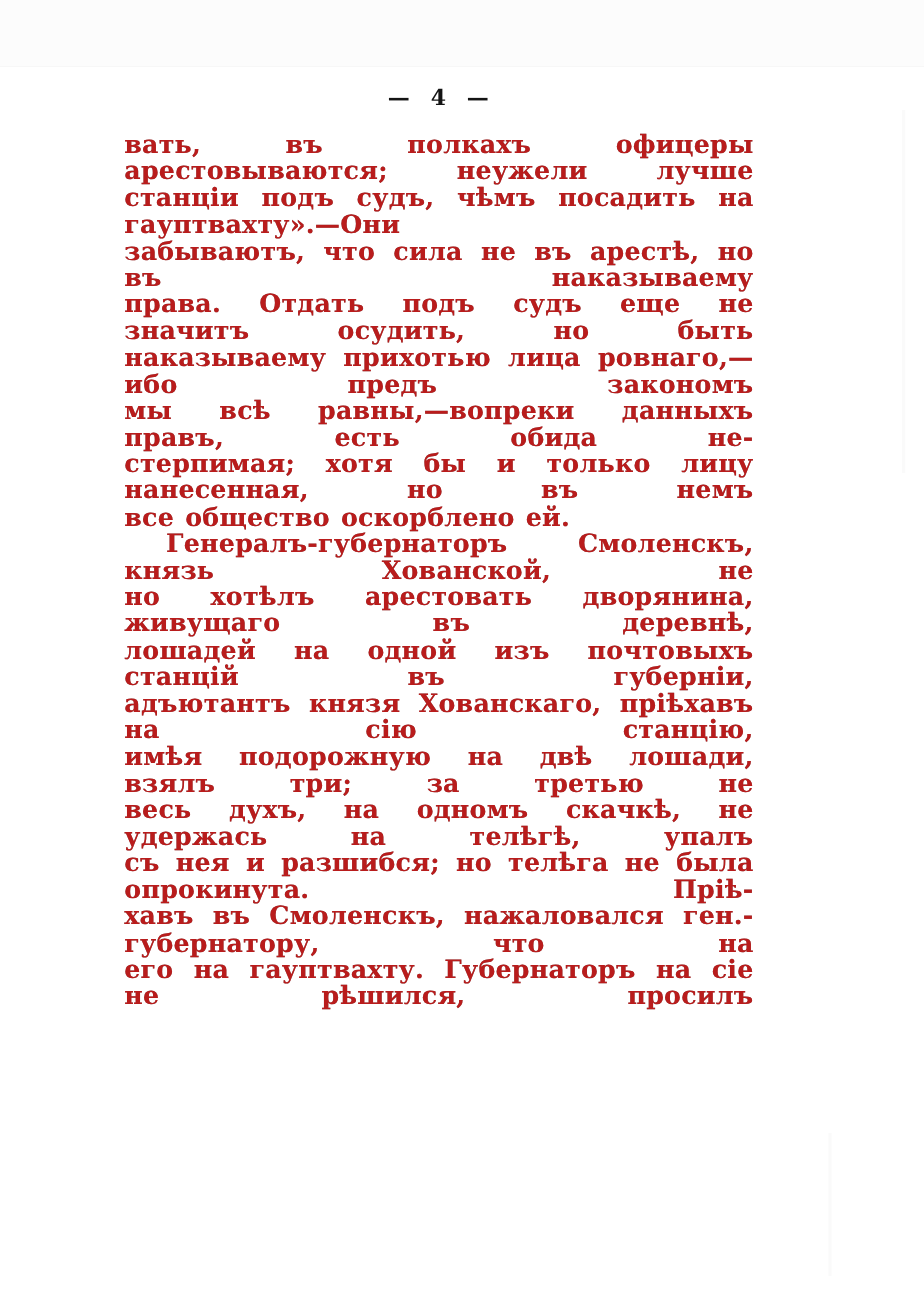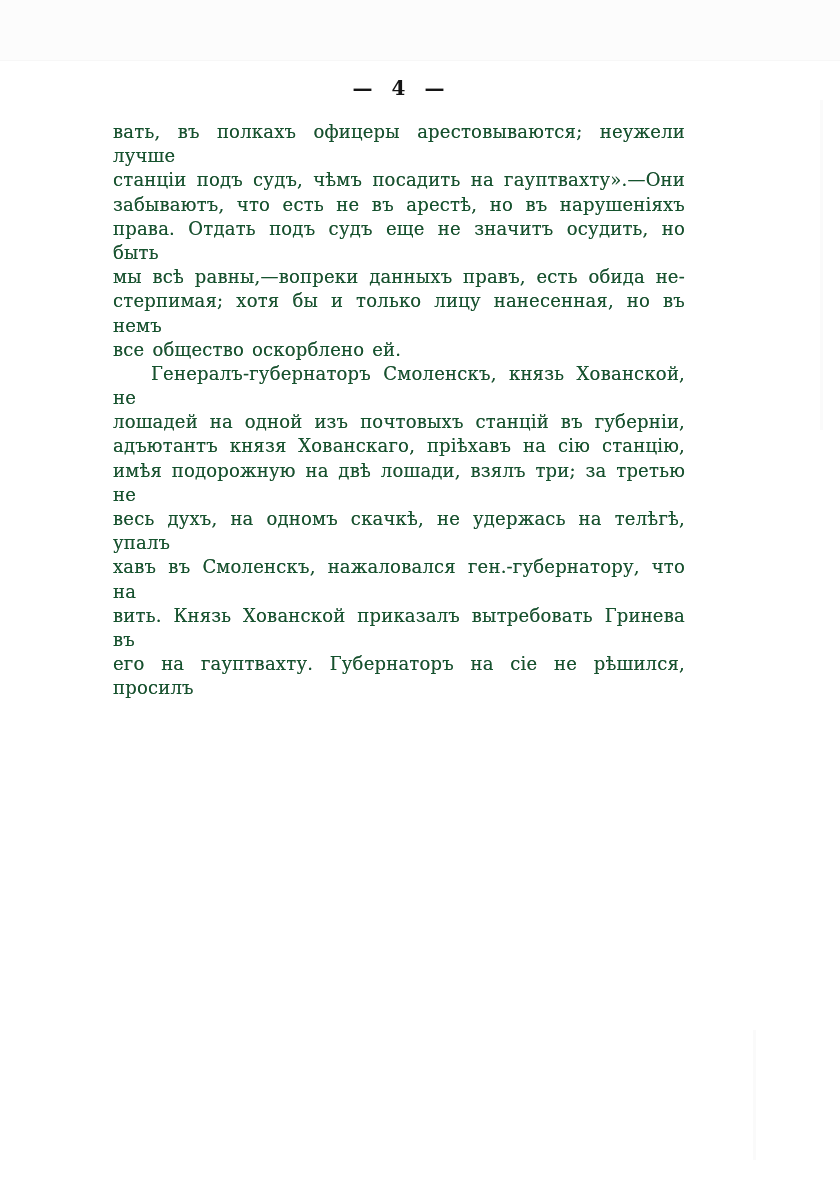--- a/index.html
+++ b/index.html
@@ -45,62 +45,64 @@
     color: #141414;
   }
   .text-block {
     position: absolute;
     top: 120px;
     left: 113px;
     width: 572px;
   }
   .paragraph { margin: 0; padding: 0; }
   .line {
-    font-size: 18px;
-    font-weight: 400;
+    font-size: 23px;
+    font-weight: 700;
     line-height: 24.18px;
     letter-spacing: 0.2px;
     word-spacing: 2px;
     text-align: justify;
     text-align-last: justify;
     white-space: normal;
-    color: #14532d;
+    color: #b91c1c;
     text-shadow: 0 0 0.4px rgba(0,0,0,0.45);
   }
   .line.indent { text-indent: 38px; }
   .line.end { text-align-last: left; }
 </style>
 </head>
 <body>
 
 <div class="sheet">
   <div class="scan-band"></div>
   <div class="scan-streak streak-a"></div>
   <div class="scan-streak streak-b"></div>
 
   <div class="page-head">— 4 —</div>
 
   <div class="text-block">
 
     <div class="paragraph">
       <div class="line">вать, въ полкахъ офицеры арестовываются; неужели лучше</div>
       <div class="line">станціи подъ судъ, чѣмъ посадить на гауптвахту».—Они</div>
-      <div class="line">забываютъ, что есть не въ арестѣ, но въ нарушеніяхъ</div>
+      <div class="line">забываютъ, что сила не въ арестѣ, но въ наказываему</div>
       <div class="line">права. Отдать подъ судъ еще не значитъ осудить, но быть</div>
+      <div class="line">наказываему прихотью лица ровнаго,—ибо предъ закономъ</div>
       <div class="line">мы всѣ равны,—вопреки данныхъ правъ, есть обида не-</div>
       <div class="line">стерпимая; хотя бы и только лицу нанесенная, но въ немъ</div>
       <div class="line end">все общество оскорблено ей.</div>
     </div>
 
     <div class="paragraph">
       <div class="line indent">Генералъ-губернаторъ Смоленскъ, князь Хованской, не</div>
+      <div class="line">но хотѣлъ арестовать дворянина, живущаго въ деревнѣ,</div>
       <div class="line">лошадей на одной изъ почтовыхъ станцій въ губерніи,</div>
       <div class="line">адъютантъ князя Хованскаго, пріѣхавъ на сію станцію,</div>
       <div class="line">имѣя подорожную на двѣ лошади, взялъ три; за третью не</div>
       <div class="line">весь духъ, на одномъ скачкѣ, не удержась на телѣгѣ, упалъ</div>
+      <div class="line">съ нея и разшибся; но телѣга не была опрокинута. Пріѣ-</div>
       <div class="line">хавъ въ Смоленскъ, нажаловался ген.-губернатору, что на</div>
-      <div class="line">вить. Князь Хованской приказалъ вытребовать Гринева въ</div>
       <div class="line">его на гауптвахту. Губернаторъ на сіе не рѣшился, просилъ</div>
 
     </div>
 
   </div>
 </div>
 
 </body></html>

